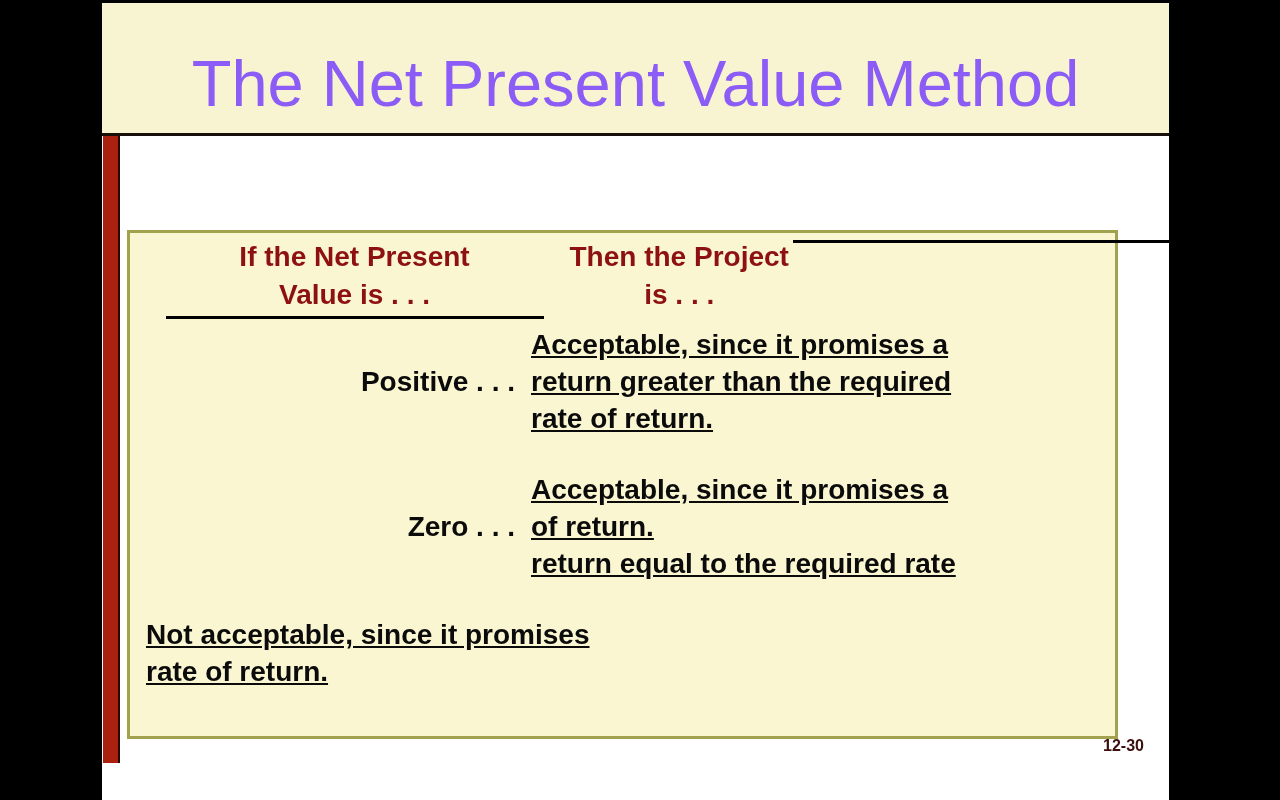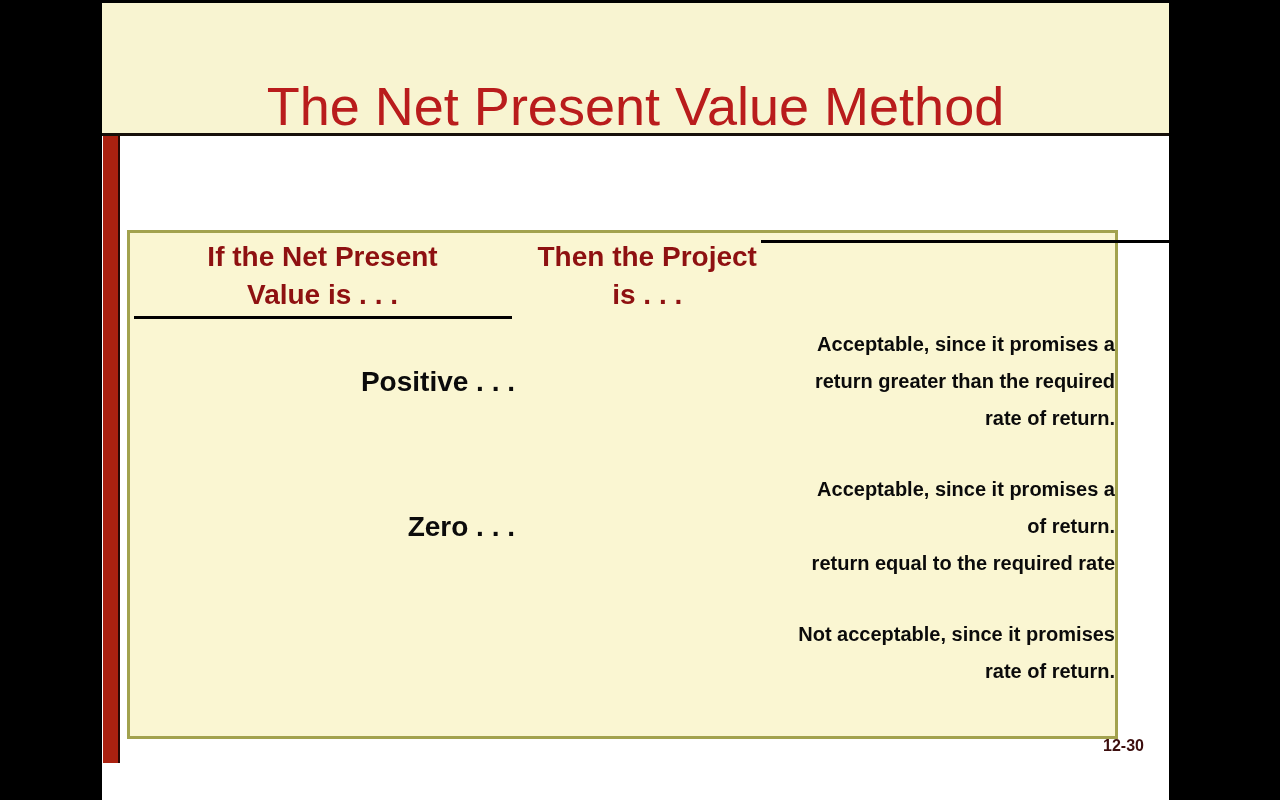--- a/index.html
+++ b/index.html
@@ -26,25 +26,25 @@
     height: 130px;
     background: #F8F4D1;
     border-bottom: 3px solid #17100a;
     box-sizing: content-box;
     display: flex;
     flex-direction: column;
     justify-content: flex-end;
     align-items: center;
   }
   .slide-title {
-    font-size: 54px;
+    font-size: 65px;
     font-weight: 400;
-    color: #b91c1c;
+    color: #8b5cf6;
     line-height: 1;
-    padding-bottom: 0;
+    padding-bottom: 17px;
     white-space: nowrap;
   }
   
   .content-area {
     position: absolute;
     left: 102px;
     top: 136px;
     width: 1067px;
     height: 664px;
     background: #ffffff;
@@ -81,20 +81,21 @@
   .col-left  { width: 385px; flex: 0 0 auto; }
   .col-right { flex: 1 1 auto; }
   .th-left {
     display: flex;
     flex-direction: column;
     justify-content: space-between;
     text-align: center;
     color: #8E1111;
     font-size: 28px;
     line-height: 38px;
+    padding-left: 32px;
   }
   .th-right {
     display: flex;
     flex-direction: row;
     justify-content: flex-end;
     text-align: center;
     color: #8E1111;
     font-size: 28px;
     line-height: 38px;
     padding-left: 18px;
@@ -115,24 +116,25 @@
   .row-label {
     width: 385px;
     flex: 0 0 auto;
     text-align: right;
     font-size: 28px;
     line-height: 37px;
     white-space: nowrap;
   }
   .row-desc {
     flex: 1 1 auto;
-    text-align: right;
-    font-size: 20px;
+    text-align: left;
+    font-size: 28px;
     line-height: 37px;
     padding-left: 16px;
+    text-decoration: underline;
   }
   .page-number {
     position: absolute;
     left: 1001px;         
     top: 601px;           
     font-size: 16px;
     font-weight: bold;
     color: #3D0E0E;
     white-space: nowrap;
   }

